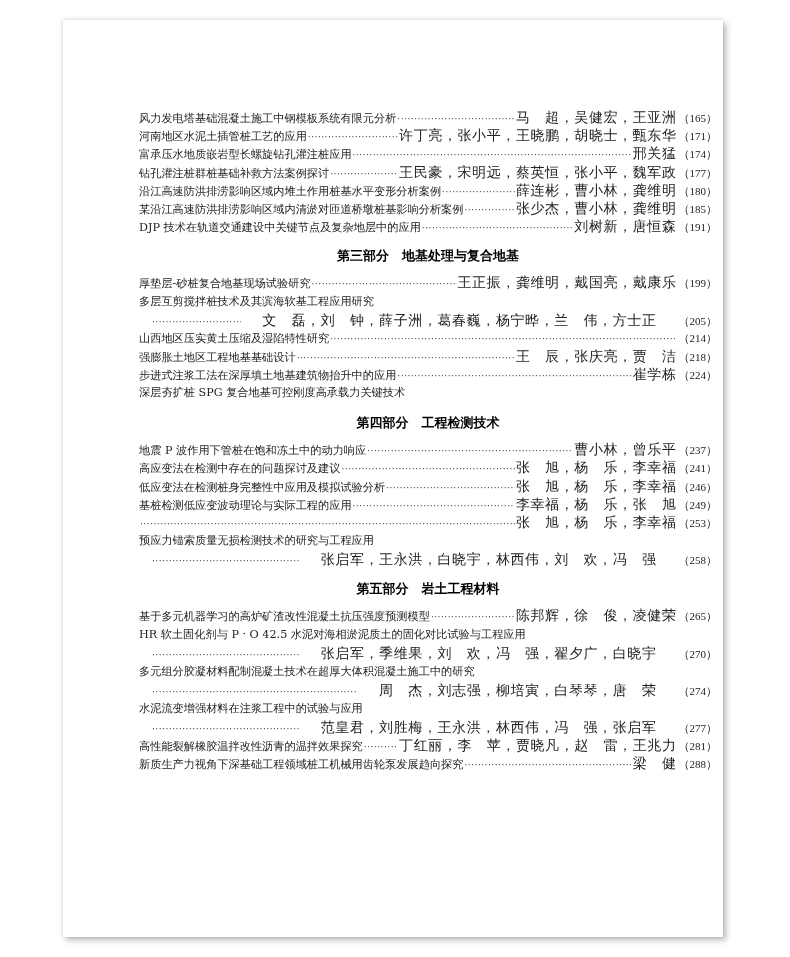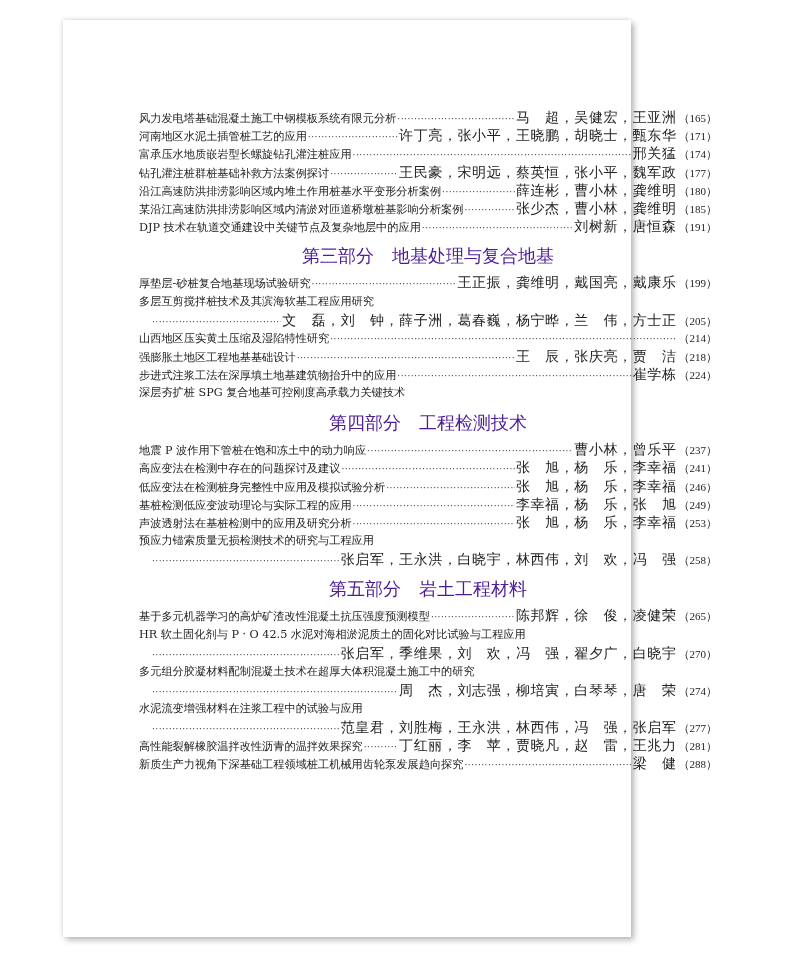--- a/index.html
+++ b/index.html
@@ -3,47 +3,47 @@
 <meta charset="utf-8">
 <style>
   html, body { margin: 0; padding: 0; }
   body {
     width: 790px; height: 957px; background: #ffffff;
     position: relative; overflow: hidden;
     font-family: "DejaVu Serif", "Liberation Serif", serif;
     color: #222;
   }
   .page {
-    position: absolute; left: 63px; top: 20px; width: 568px; height: 917px;
+    position: absolute; left: 63px; top: 20px; width: 660px; height: 917px;
     background: #fff;
     box-shadow: 3px 3px 6px rgba(0,0,0,0.28), -1px -1px 4px rgba(0,0,0,0.10);
   }
   .content {
     position: absolute; left: 76px; top: 88px; width: 578px;
   }
   .row {
     display: flex; align-items: baseline; height: 18.2px; line-height: 18.2px;
     font-size: 11.2px; white-space: nowrap; overflow: hidden;
   }
   .row .title { flex: 0 0 auto; }
   .row .dots {
     flex: 1 1 auto; overflow: hidden; color: #333; letter-spacing: 0.5px;
     margin: 0 1px; font-size: 9px;
   }
   .row .dots::before {
     content: "··························································································································································";
   }
   .row .authors { flex: 0 0 auto; font-size: 14px; letter-spacing: 0.6px; }
   .row .page-num { flex: 0 0 auto; margin-left: 2px; font-size: 11px; font-family: Liberation Serif, serif; }
-  .row.cont { padding-left: 12px; }
+  .row.cont { padding-left: 12px; gap: 20px; }
   .row.title-only { height: 19px; line-height: 19px; text-align: right; }
   .section-head {
-    text-align: center; font-weight: normal; font-size: 18px;
+    text-align: center; font-weight: bold; font-size: 13px;
     height: 30px; line-height: 30px; margin-top: 6px; margin-bottom: 2px;
-    color: #4c1d95;
+    color: #000000;
   }
 </style>
 </head>
 <body>
 
 <div class="page">
   <div class="content">
 
     <div class="row">
         <span class="title">风力发电塔基础混凝土施工中钢模板系统有限元分析</span>
@@ -143,21 +143,20 @@
         <span class="authors">张　旭，杨　乐，李幸福</span>
         <span class="page-num">（246）</span>
       </div>
     <div class="row">
         <span class="title">基桩检测低应变波动理论与实际工程的应用</span>
         <span class="dots"></span>
         <span class="authors">李幸福，杨　乐，张　旭</span>
         <span class="page-num">（249）</span>
       </div>
     <div class="row">
-        <span class="title">声波透射法在基桩检测中的应用及研究分析</span>
         <span class="dots"></span>
         <span class="authors">张　旭，杨　乐，李幸福</span>
         <span class="page-num">（253）</span>
       </div>
     <div class="row title-only">
         <span class="title">预应力锚索质量无损检测技术的研究与工程应用</span>
       </div>
     <div class="row cont">
         <span class="dots"></span>
         <span class="authors">张启军，王永洪，白晓宇，林西伟，刘　欢，冯　强</span>

